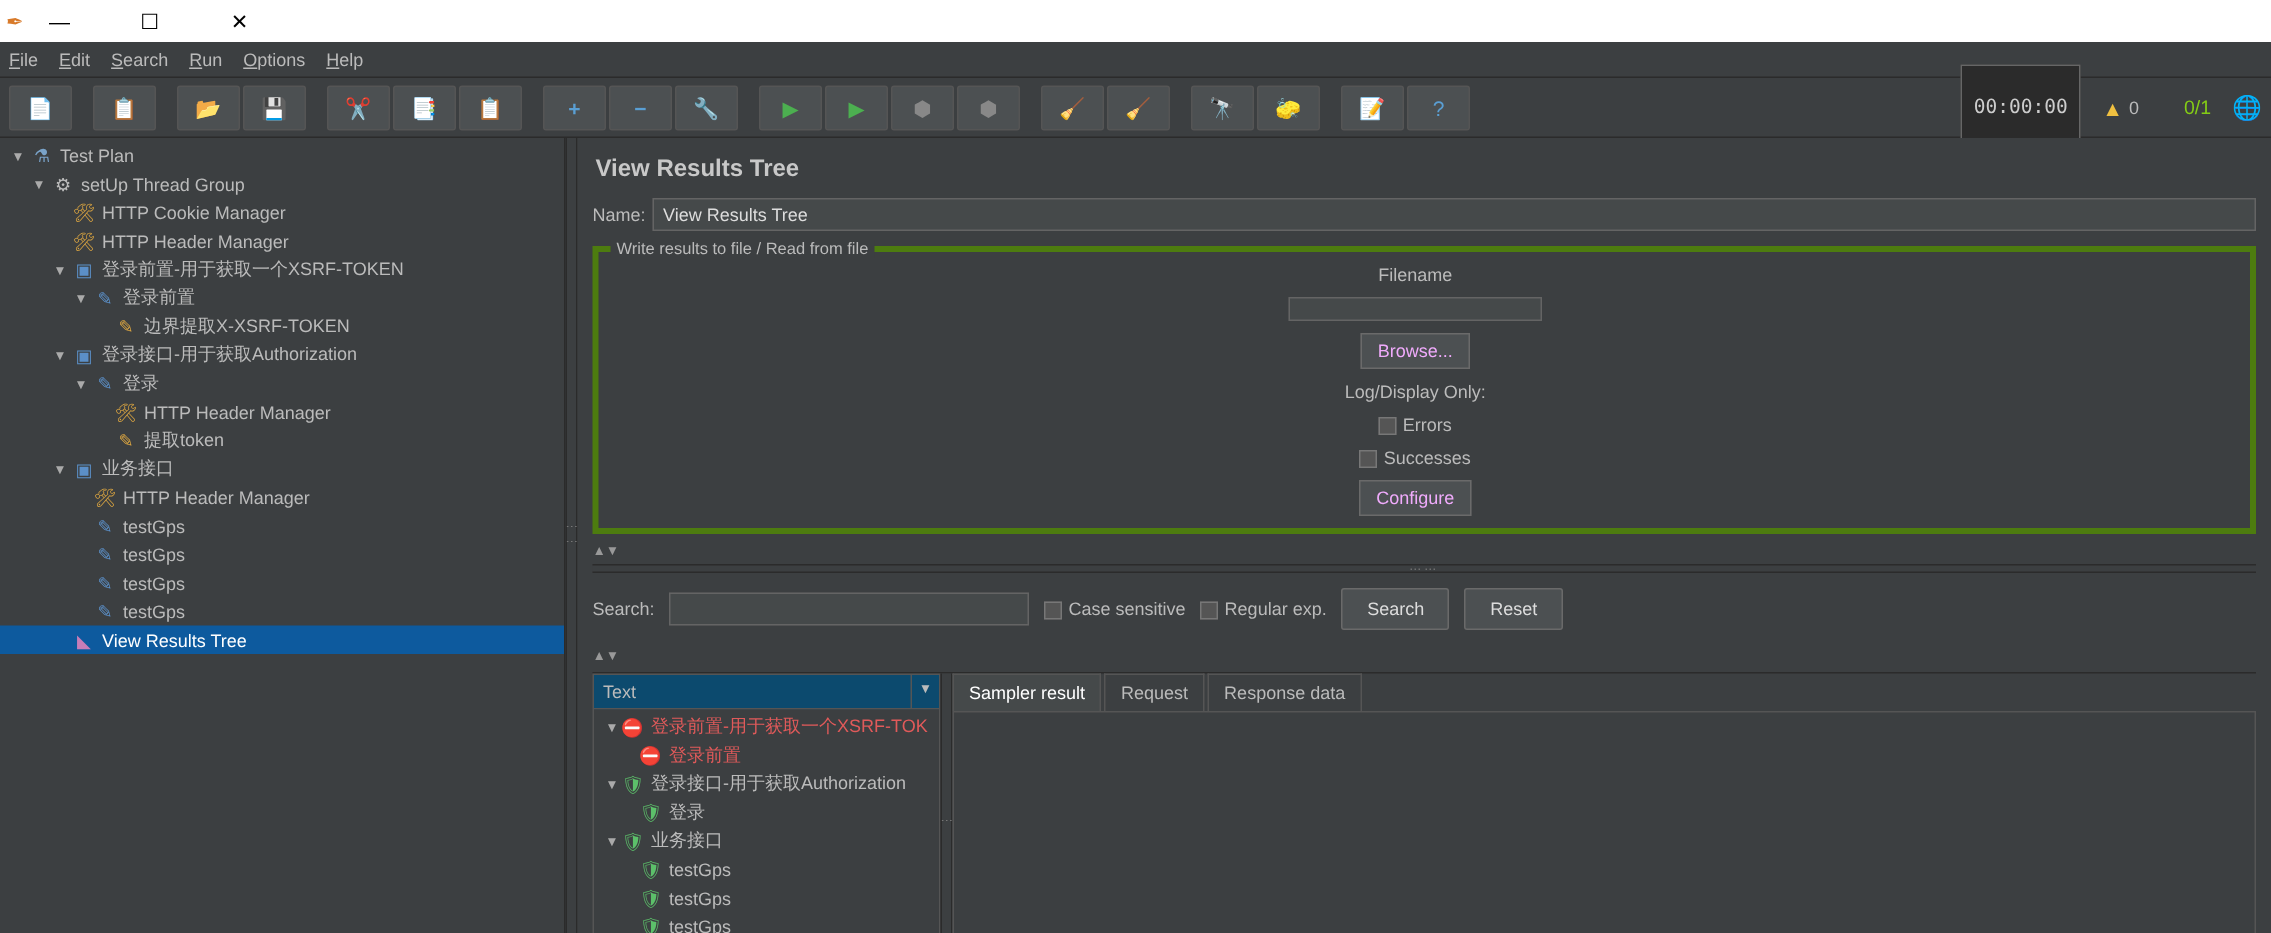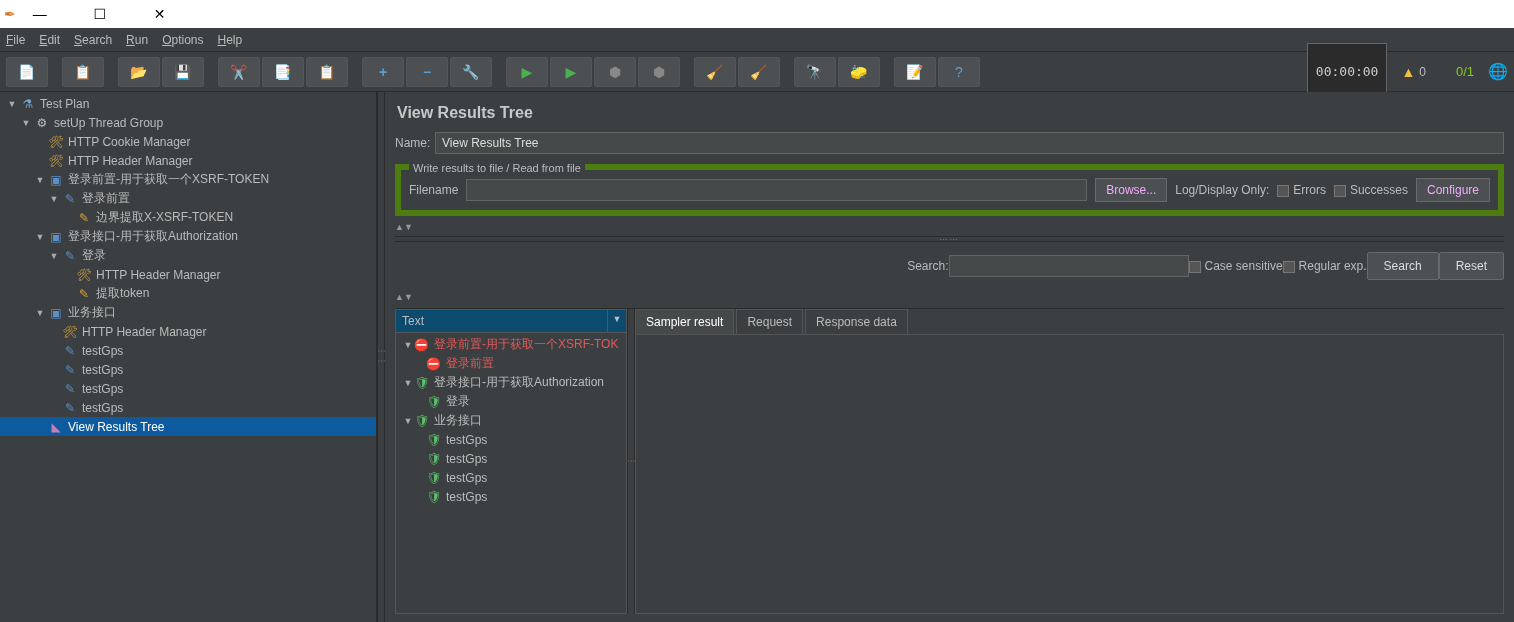--- a/index.html
+++ b/index.html
@@ -32,30 +32,30 @@
 .i-gear { color: #bbbbbb; }
 .i-tool { color: #d9a441; }
 .i-sampler { color: #5b8fc7; }
 .i-listen { color: #c77db8; }
 .content { flex: 1; background: #3c3f41; padding: 8px 10px; display: flex; flex-direction: column; overflow: hidden; }
 .panel-title { font-size: 16px; font-weight: bold; color: #c8c8c8; margin: 4px 0 10px 2px; }
 .form-row { display: flex; align-items: center; margin-bottom: 4px; }
 .form-row .flabel { width: 40px; color: #bbbbbb; }
 .form-row .flabel.comments-l { width: auto; margin-right: 6px; }
 .tinput { flex: 1; background: #45494a; border: 1px solid #646464; height: 22px; padding: 0 6px; color: #ddd; }
-.fieldset { border: 6px solid #4d7c0f; margin-top: 6px; padding: 8px 8px 8px 8px; position: relative; }
+.fieldset { border: 4px solid #4d7c0f; margin-top: 6px; padding: 8px 20px 8px 8px; position: relative; }
 .fieldset .legend { position: absolute; top: -8px; left: 8px; background: #3c3f41; padding: 0 4px; color: #bbbbbb; font-size: 11px; }
-.file-row { display: flex; align-items: center; gap: 8px; }
+.file-row { display: flex; align-items: center; gap: 8px; flex-direction: column; }
 .file-row .btn { background: #4c5052; border: 1px solid #6a6a6a; padding: 4px 10px; color: #f0abfc; }
 .chk { width: 12px; height: 12px; background: #555; border: 1px solid #777; display: inline-block; vertical-align: middle; margin-right: 4px; }
 .updn { display:flex; gap:2px; margin: 6px 0 0 0; }
 .updn .tri { font-size: 9px; color: #999; }
 .midsep { height: 6px; background: #3c3f41; border-top: 1px solid #2b2b2b; border-bottom: 1px solid #2b2b2b; display:flex; align-items:center; justify-content:center; margin: 4px 0; }
 .midsep .dots { color: #777; letter-spacing: 2px; font-size: 8px; }
-.search-row { display: flex; align-items: center; margin: 6px 0; justify-content: flex-end; }
+.search-row { display: flex; align-items: center; gap: 10px; margin: 6px 0; }
 .search-row .btn { background: #4c5052; border: 1px solid #6a6a6a; padding: 6px 16px; color: #ddd; border-radius: 2px; }
 .results-area { display: flex; flex: 1; border-top: 1px solid #2b2b2b; margin-top: 6px; }
 .results-tree { width: 232px; border: 1px solid #555; display: flex; flex-direction: column; }
 .results-tree .header { display: flex; background: #0c4a6e; border-bottom: 1px solid #555; }
 .results-tree .header .htxt { flex: 1; padding: 4px 6px; border-right: 1px solid #555; }
 .results-tree .header .dd { width: 18px; text-align:center; padding: 4px 0; font-size: 9px; }
 .results-tree .body { flex: 1; background: #3c3f41; overflow: auto; padding-top: 2px; }
 .r-row { display:flex; align-items:center; height: 19px; white-space: nowrap; }
 .r-row .arrow { width:12px; font-size:9px; color:#aaa; text-align:center; }
 .r-row .sicon { width:16px; text-align:center; font-size:12px; }

